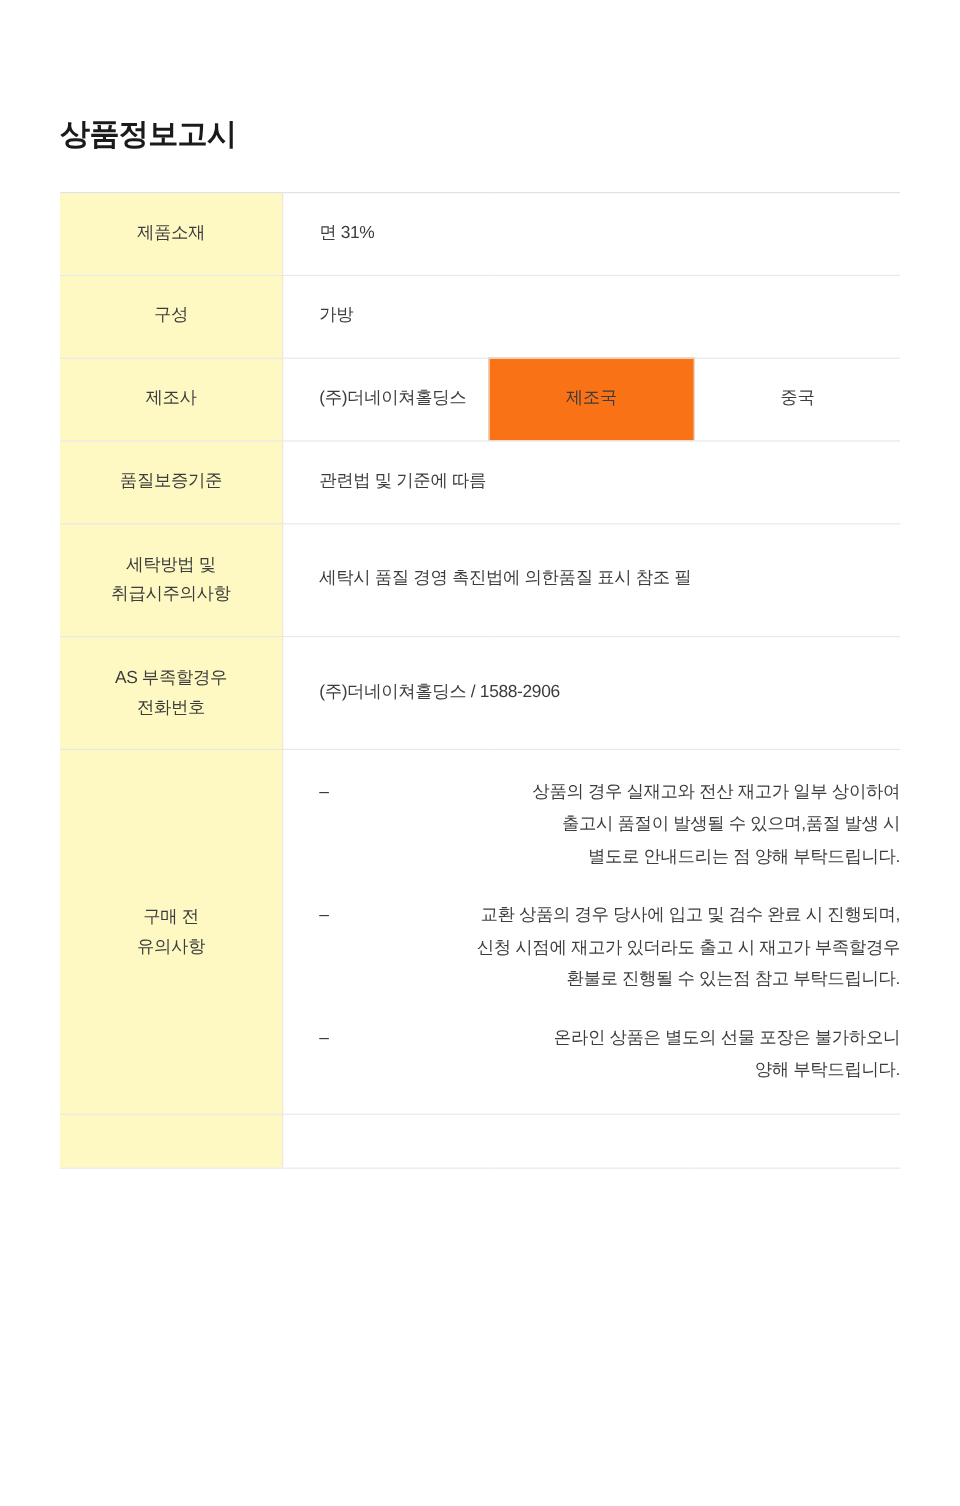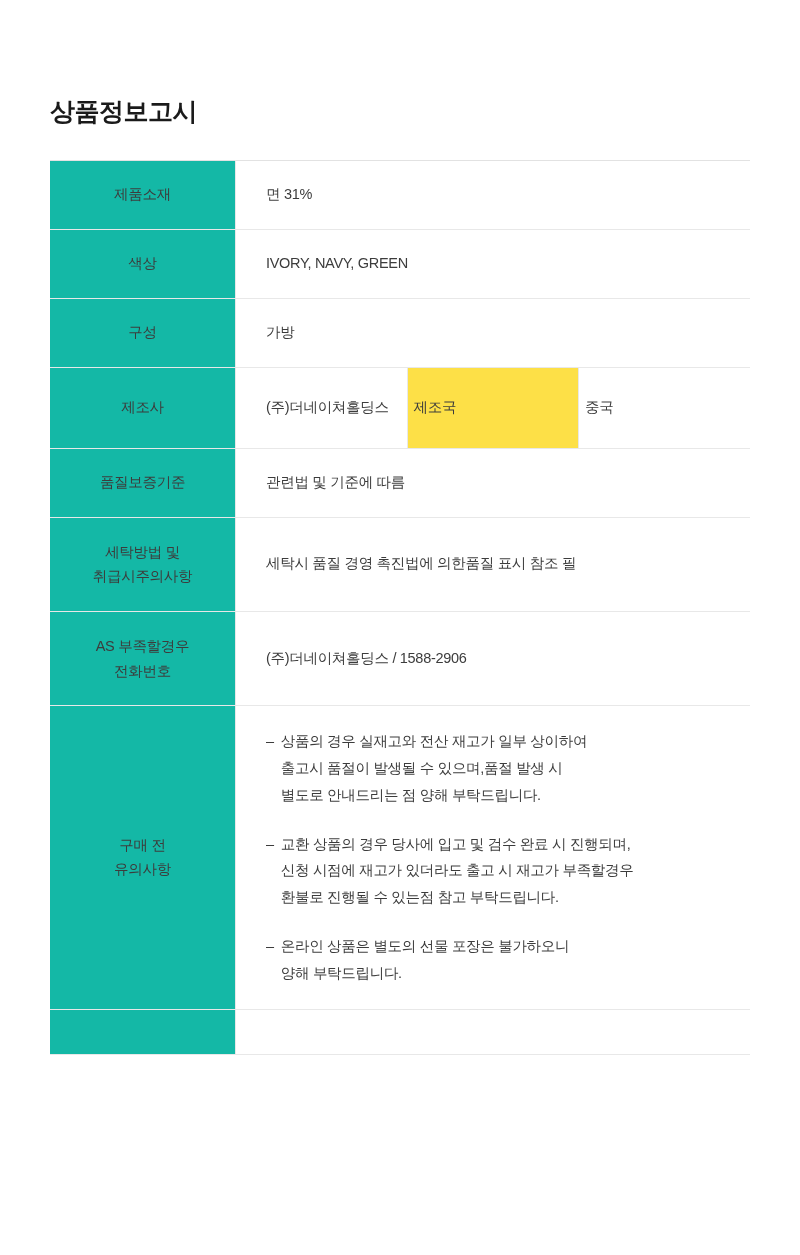--- a/index.html
+++ b/index.html
@@ -33,51 +33,51 @@
     width: 700px;
     border-collapse: collapse;
     border-top: 1px solid #e2e2e2;
     table-layout: fixed;
   }
   .info-table tr {
     border-bottom: 1px solid #e8e8e8;
   }
   .info-table th {
     width: 173px;
-    background: #14b8a6;
+    background: #fef9c3;
     font-size: 14.5px;
     font-weight: normal;
     color: #3c3c3c;
     text-align: center;
     vertical-align: middle;
     padding: 22px 6px;
     line-height: 1.65;
     letter-spacing: -0.3px;
     border-right: 1px solid #e8e8e8;
   }
   .info-table td {
     font-size: 14.5px;
     color: #3c3c3c;
     text-align: left;
     vertical-align: middle;
     padding: 22px 0 22px 30px;
     line-height: 1.65;
     letter-spacing: -0.3px;
   }
   .info-table td.sub-head {
-    background: #fde047;
-    text-align: left;
+    background: #f97316;
+    text-align: center;
     padding: 22px 6px;
     width: 170px;
     border-left: 1px solid #e8e8e8;
     border-right: 1px solid #e8e8e8;
   }
   .info-table td.sub-val {
-    text-align: left;
-    padding: 28px 6px;
+    text-align: center;
+    padding: 16px 6px;
     width: 175px;
   }
   .th-multiline {
     display: block;
     line-height: 1.7;
   }
   .notes {
     padding: 26px 0 30px 30px;
   }
   .note-block {
@@ -94,20 +94,21 @@
   .note-dash {
     flex: 0 0 auto;
     padding-right: 7px;
   }
   .note-text {
     flex: 1 1 auto;
   }
   .note-line {
     display: block;
     white-space: nowrap;
+    text-align: right;
   }
   .last-spacer td {
     padding: 0;
     height: 0;
   }
 </style>
 </head>
 <body>
 
 <div class="page">
@@ -115,24 +116,20 @@
   <h1 class="page-title">상품정보고시</h1>
 
   <table class="info-table">
     <tbody>
       <tr>
         <th>제품소재</th>
         <td colspan="3">면 31%</td>
       </tr>
 
 
-      <tr>
-        <th>색상</th>
-        <td colspan="3">IVORY, NAVY, GREEN</td>
-      </tr>
 
       <tr>
         <th>구성</th>
         <td colspan="3">가방</td>
       </tr>
 
       <tr>
         <th>제조사</th>
         <td>(주)더네이쳐홀딩스</td>
         <td class="sub-head">제조국</td>

